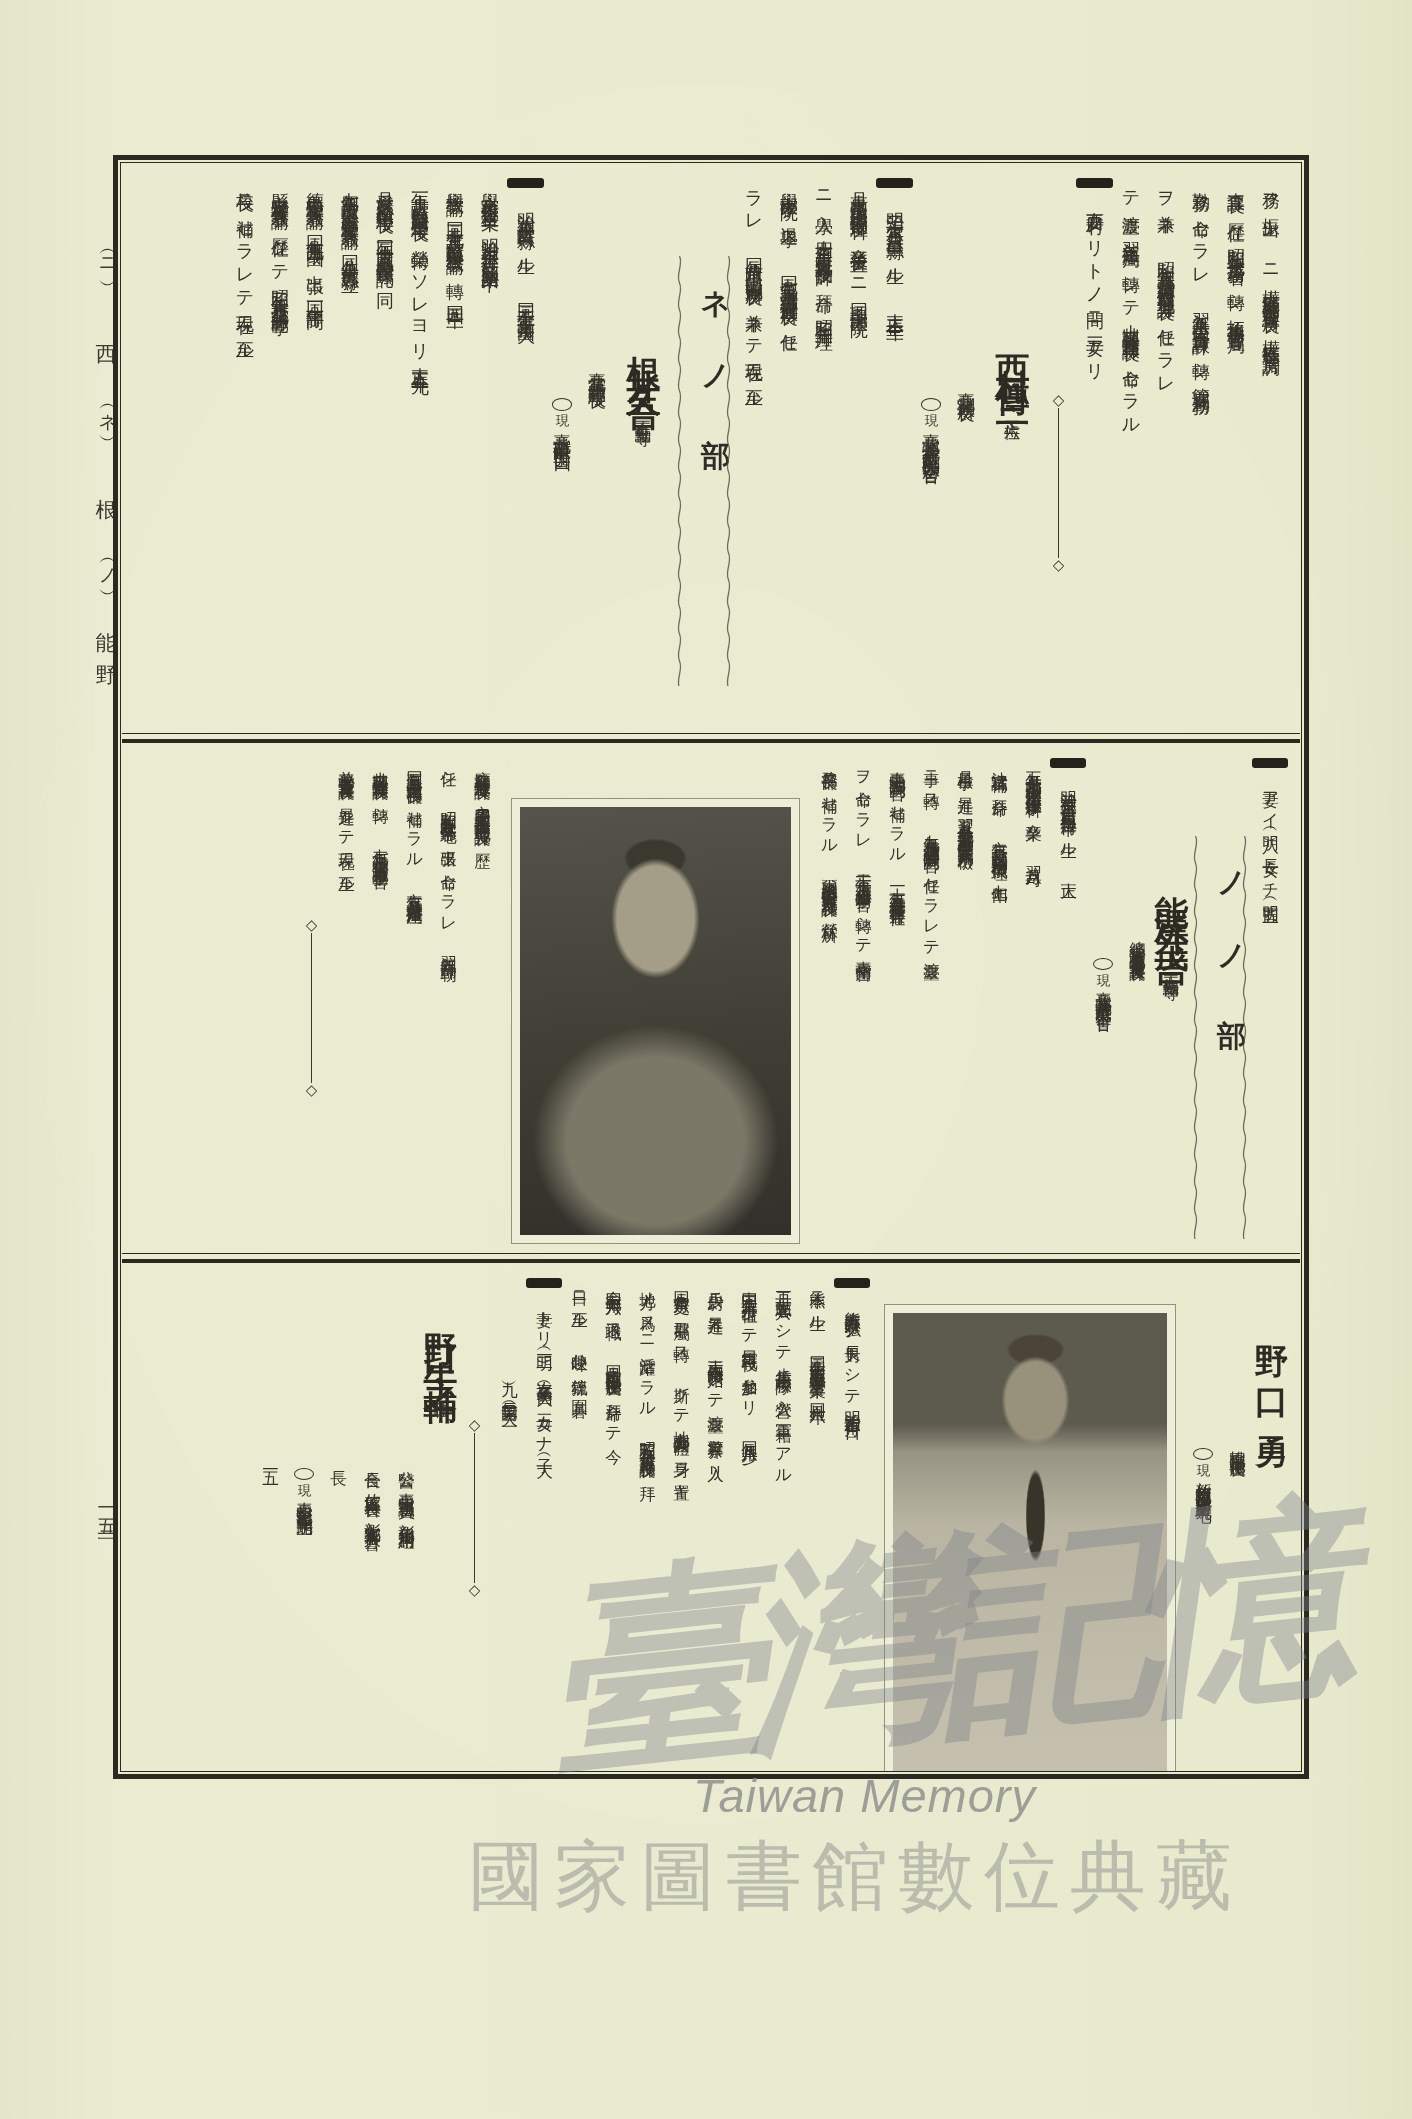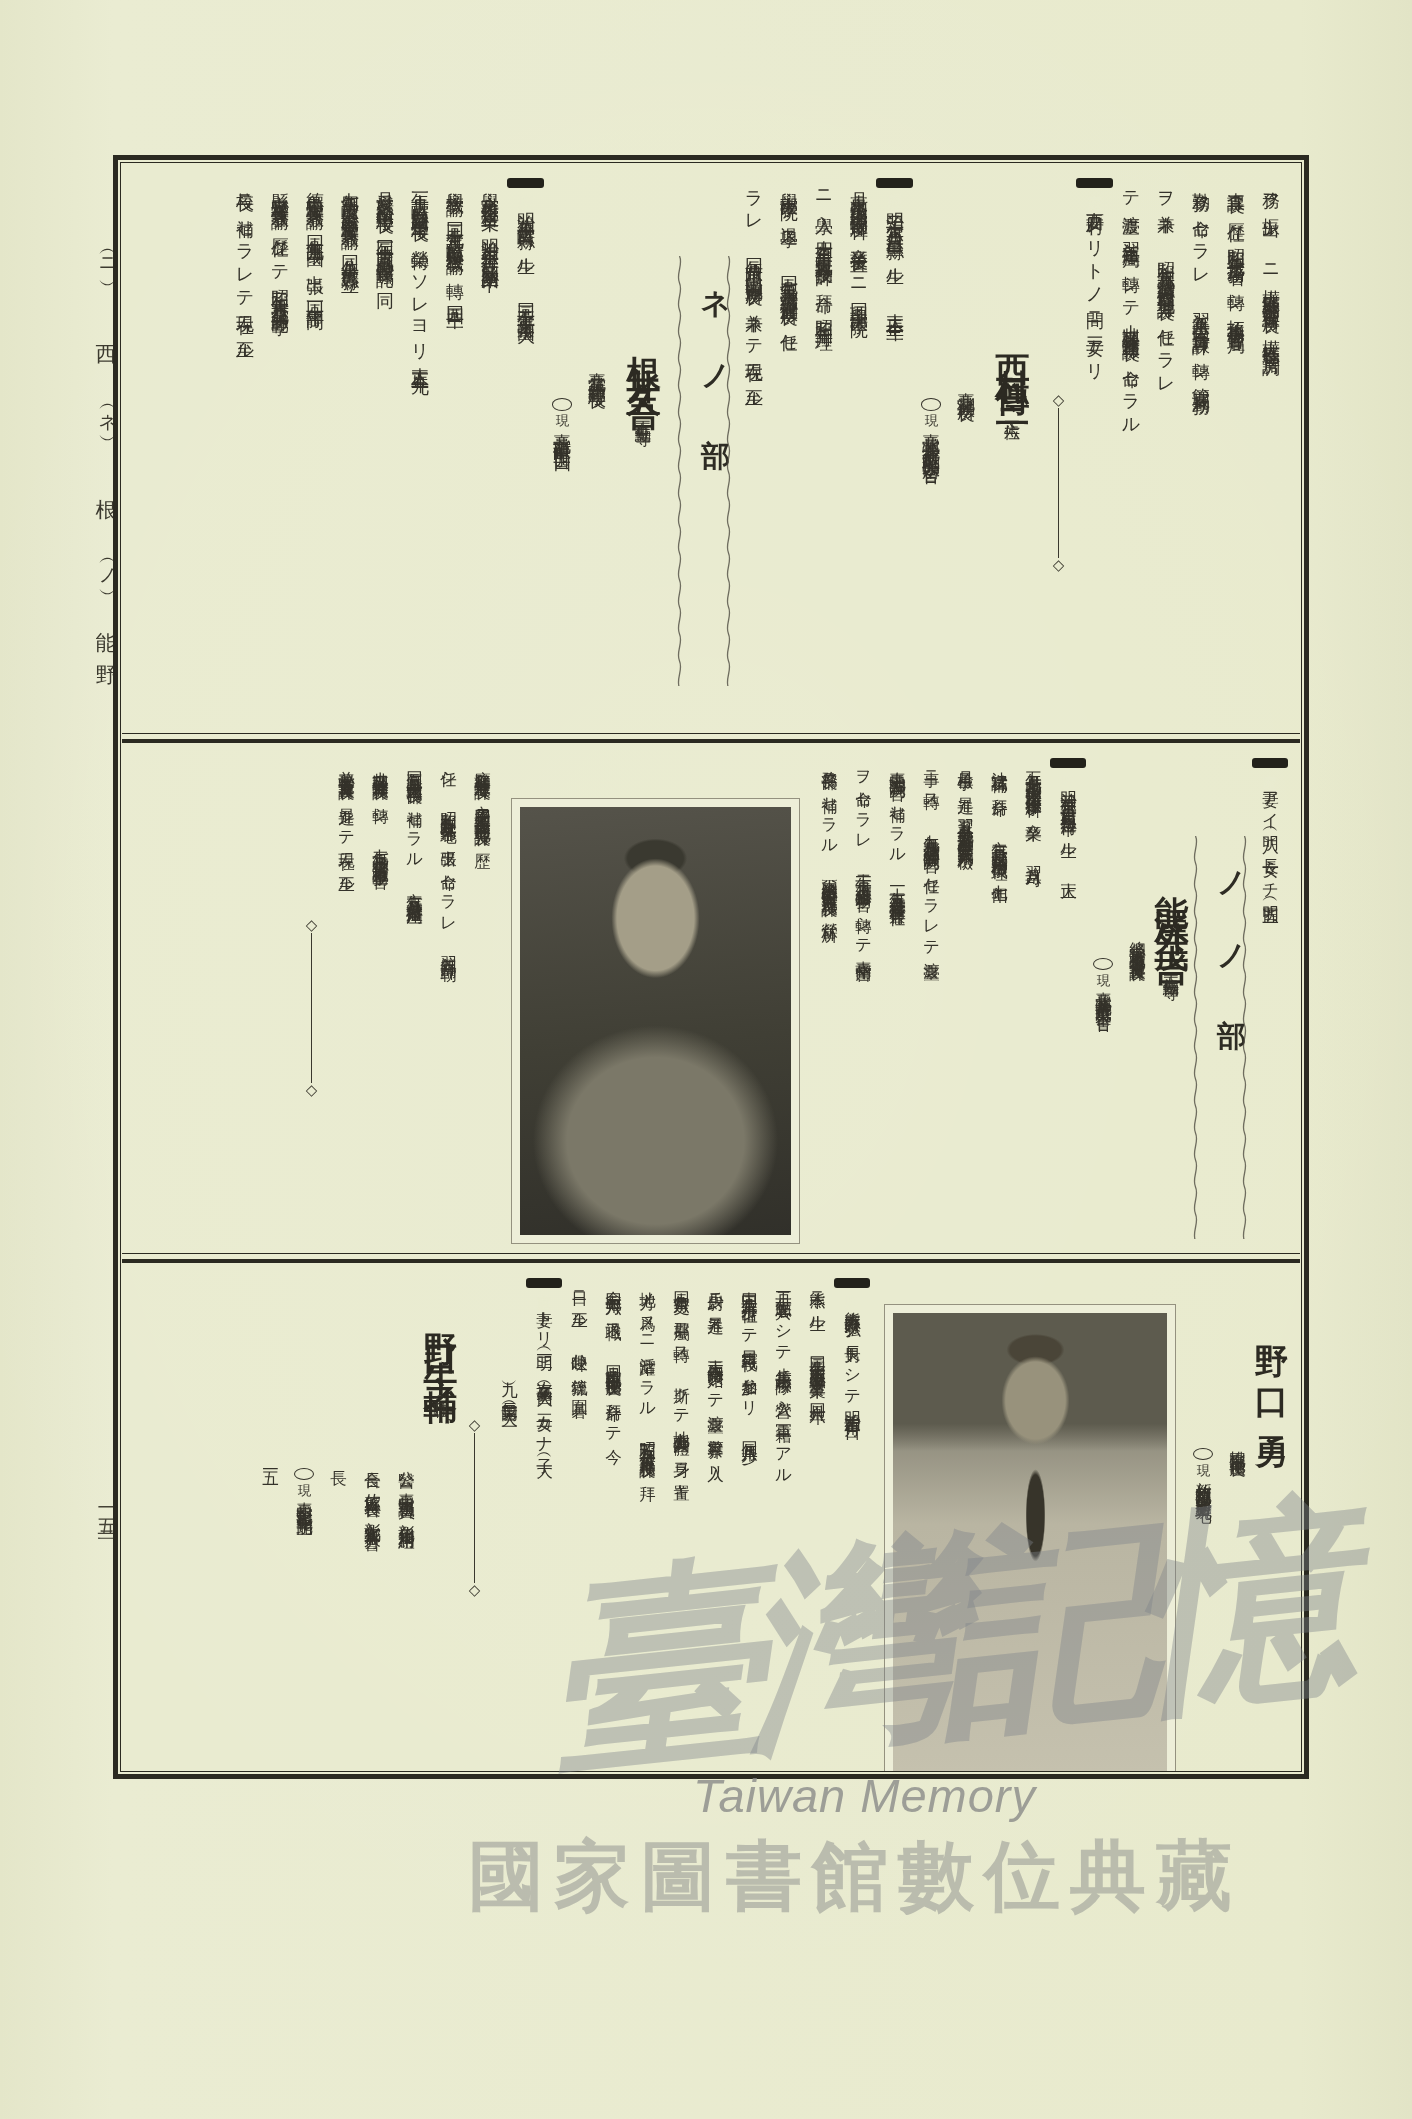--- a/index.html
+++ b/index.html
@@ -106,21 +106,21 @@
     pointer-events:none;white-space:nowrap;
   }
   .wm-latin{
     position:absolute;left:693px;top:1768px;
     font-family:"Liberation Sans","DejaVu Sans",sans-serif;
     font-style:italic;font-size:47px;color:rgba(138,139,136,.80);letter-spacing:1px;text-align:right;
   }
   .wm-cjk{
     position:absolute;left:468px;top:1826px;
     font-family:"Liberation Sans","DejaVu Sans",sans-serif;
-    font-size:76px;font-weight:700;color:rgba(148,149,146,.55);letter-spacing:10px;
+    font-size:76px;font-weight:400;color:rgba(148,149,146,.55);letter-spacing:10px;
   }
 </style>
 </head>
 <body>
 
 <div class="page">
 
   <div class="margin-index">
     <span class="mi small" style="top:243px">︵ニ︶</span>
     <span class="mi" style="top:328px">西</span>

